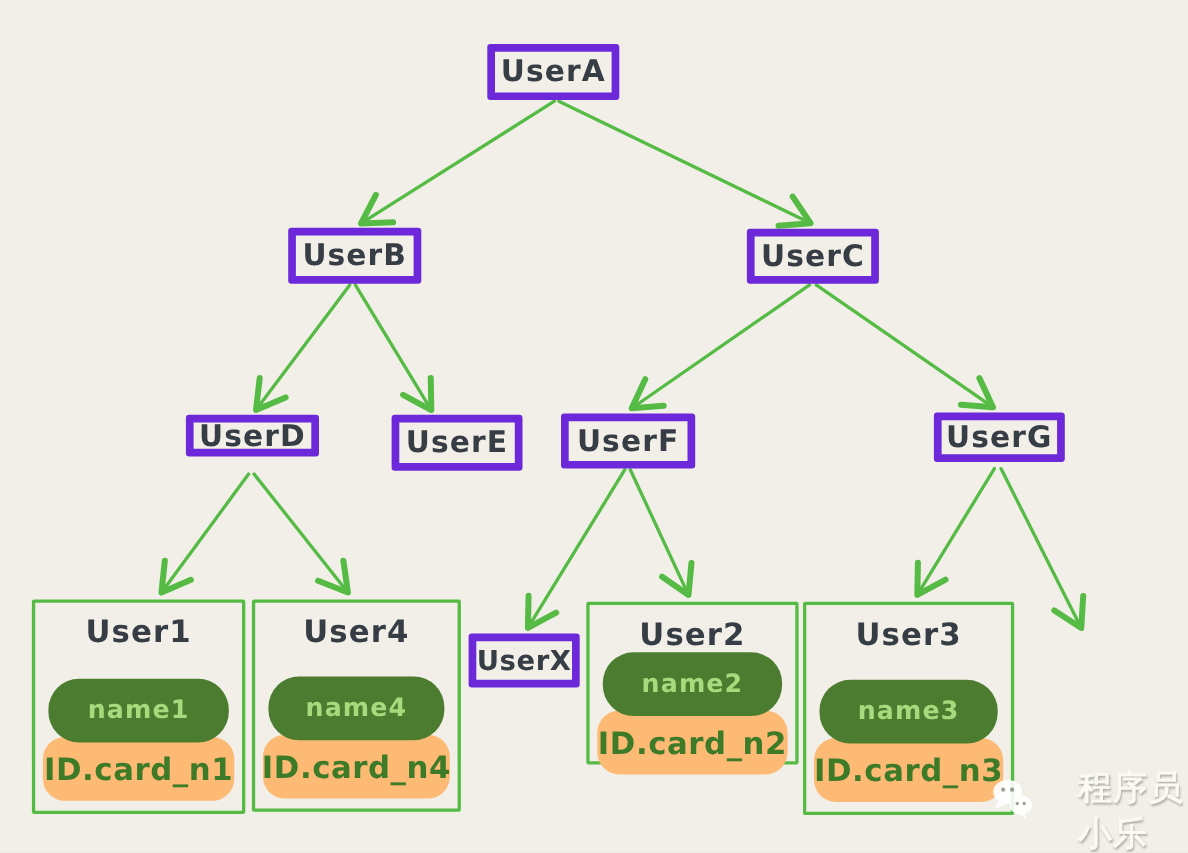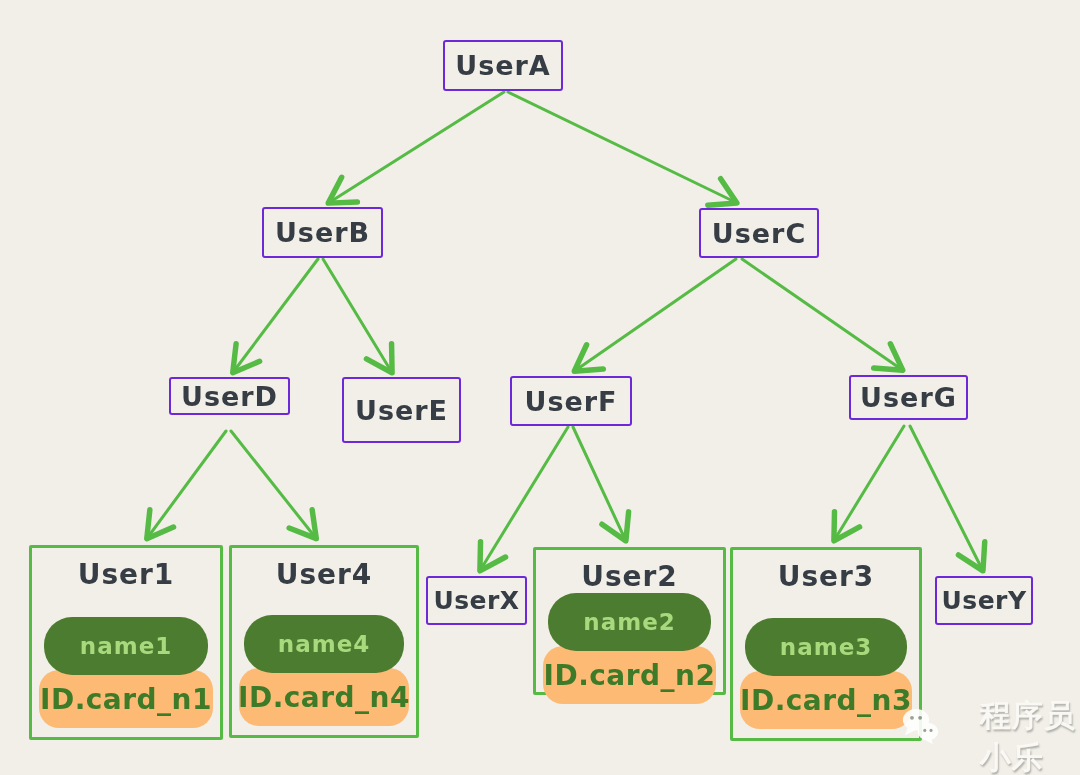--- a/index.html
+++ b/index.html
@@ -4,31 +4,31 @@
 <style>
   html,body{margin:0;padding:0;background:#e8e6e0;}
   .stage{
     position:relative;width:1080px;height:775px;background:#f1efe8;
     font-family:"DejaVu Sans","Liberation Sans",sans-serif;overflow:hidden;
   }
   .edges{position:absolute;left:0;top:0;width:1080px;height:775px;}
 
   
   .node{
-    position:absolute;box-sizing:border-box;border:2px solid #6d28d9;border-radius:3px;
+    position:absolute;box-sizing:border-box;border:7px solid #6d28d9;border-radius:3px;
     background:#f1efe8;display:flex;align-items:center;justify-content:center;
     color:#373d44;font-weight:700;font-size:27px;letter-spacing:1px;
   }
   .node.small{font-size:25px;letter-spacing:0.5px;}
 
   #n-userA{left:443px;top:40px;width:120px;height:51px;}
   #n-userB{left:262px;top:207px;width:121px;height:51px;text-align:center;}
-  #n-userC{left:679px;top:208px;width:120px;height:50px;margin-left:20px;}
+  #n-userC{left:679px;top:208px;width:120px;height:50px;}
   #n-userD{left:169px;top:377px;width:121px;height:38px;}
-  #n-userE{left:342px;top:377px;width:119px;height:66px;text-align:center;}
+  #n-userE{left:356px;top:377px;width:119px;height:51px;text-align:center;}
   #n-userF{left:510px;top:376px;width:122px;height:50px;}
   #n-userG{left:849px;top:375px;width:119px;height:45px;}
   #n-userX{left:426px;top:576px;width:101px;height:49px;}
   #n-userY{left:935px;top:576px;width:98px;height:49px;}
 
   
   .card{
     position:absolute;box-sizing:border-box;border:3px solid #55bb44;border-radius:2px;
     background:#f1efe8;display:flex;flex-direction:column;justify-content:space-between;
     padding:6px 7px 9px 7px;
@@ -94,21 +94,20 @@
   </svg>
 
   <div class="node" id="n-userA">UserA</div>
   <div class="node" id="n-userB">UserB</div>
   <div class="node" id="n-userC">UserC</div>
   <div class="node" id="n-userD">UserD</div>
   <div class="node" id="n-userE">UserE</div>
   <div class="node" id="n-userF">UserF</div>
   <div class="node" id="n-userG">UserG</div>
   <div class="node small" id="n-userX">UserX</div>
-  <div class="node small" id="n-userY">UserY</div>
 
   <div class="card" id="c-user1">
     <div class="card-title">User1</div>
     <div class="pills">
       <div class="pill pill-name">name1</div>
       <div class="pill pill-id">ID.card_n1</div>
     </div>
   </div>
 
   <div class="card" id="c-user4">

